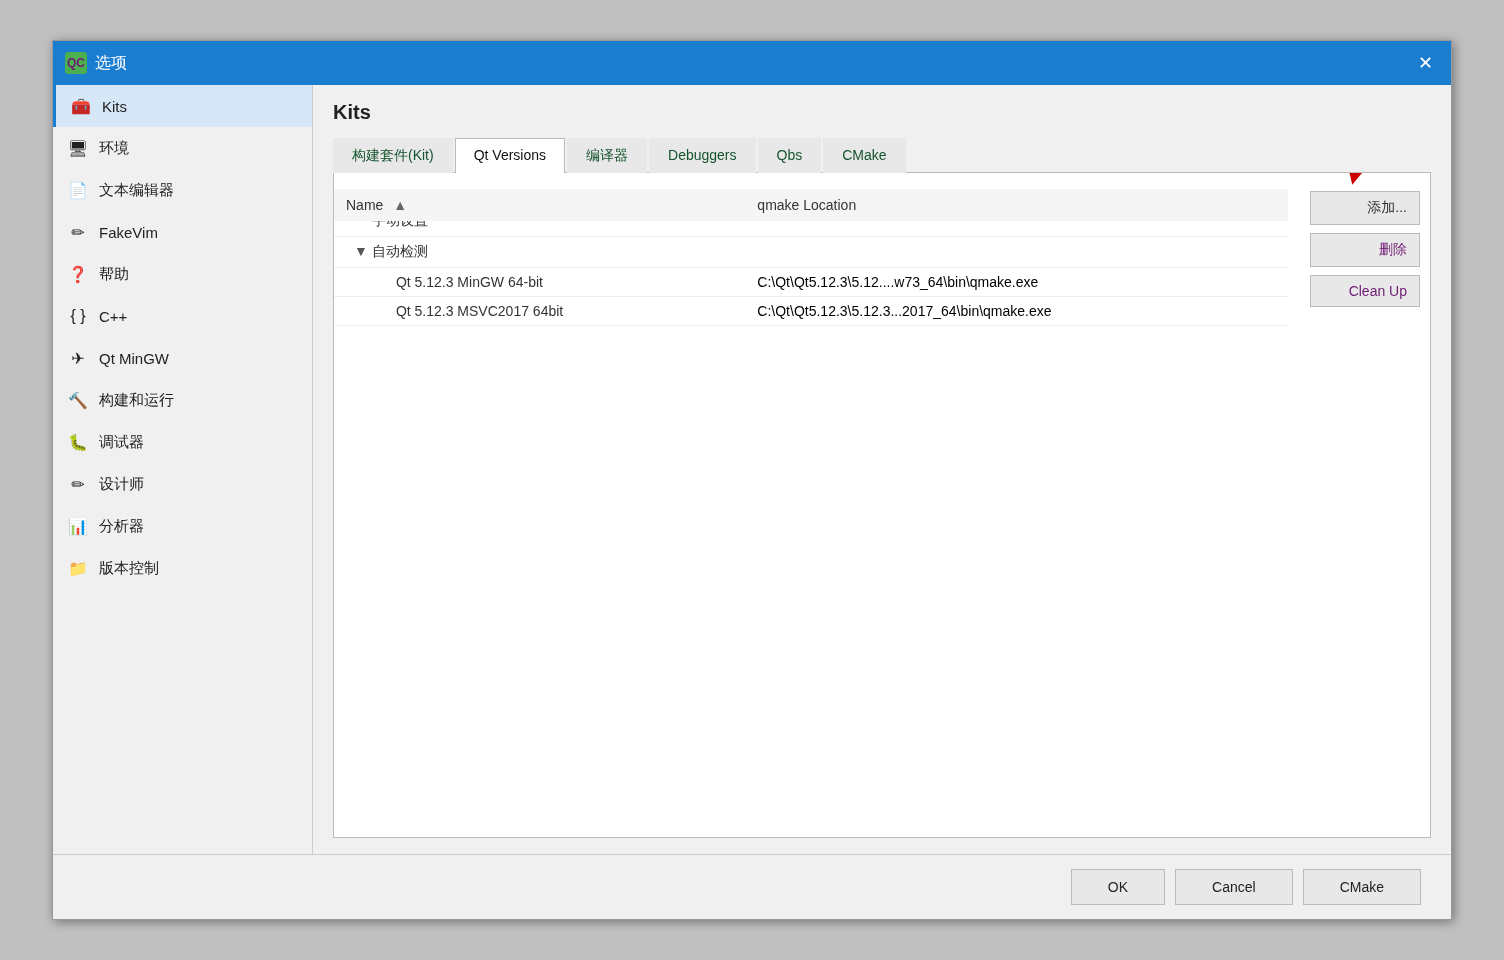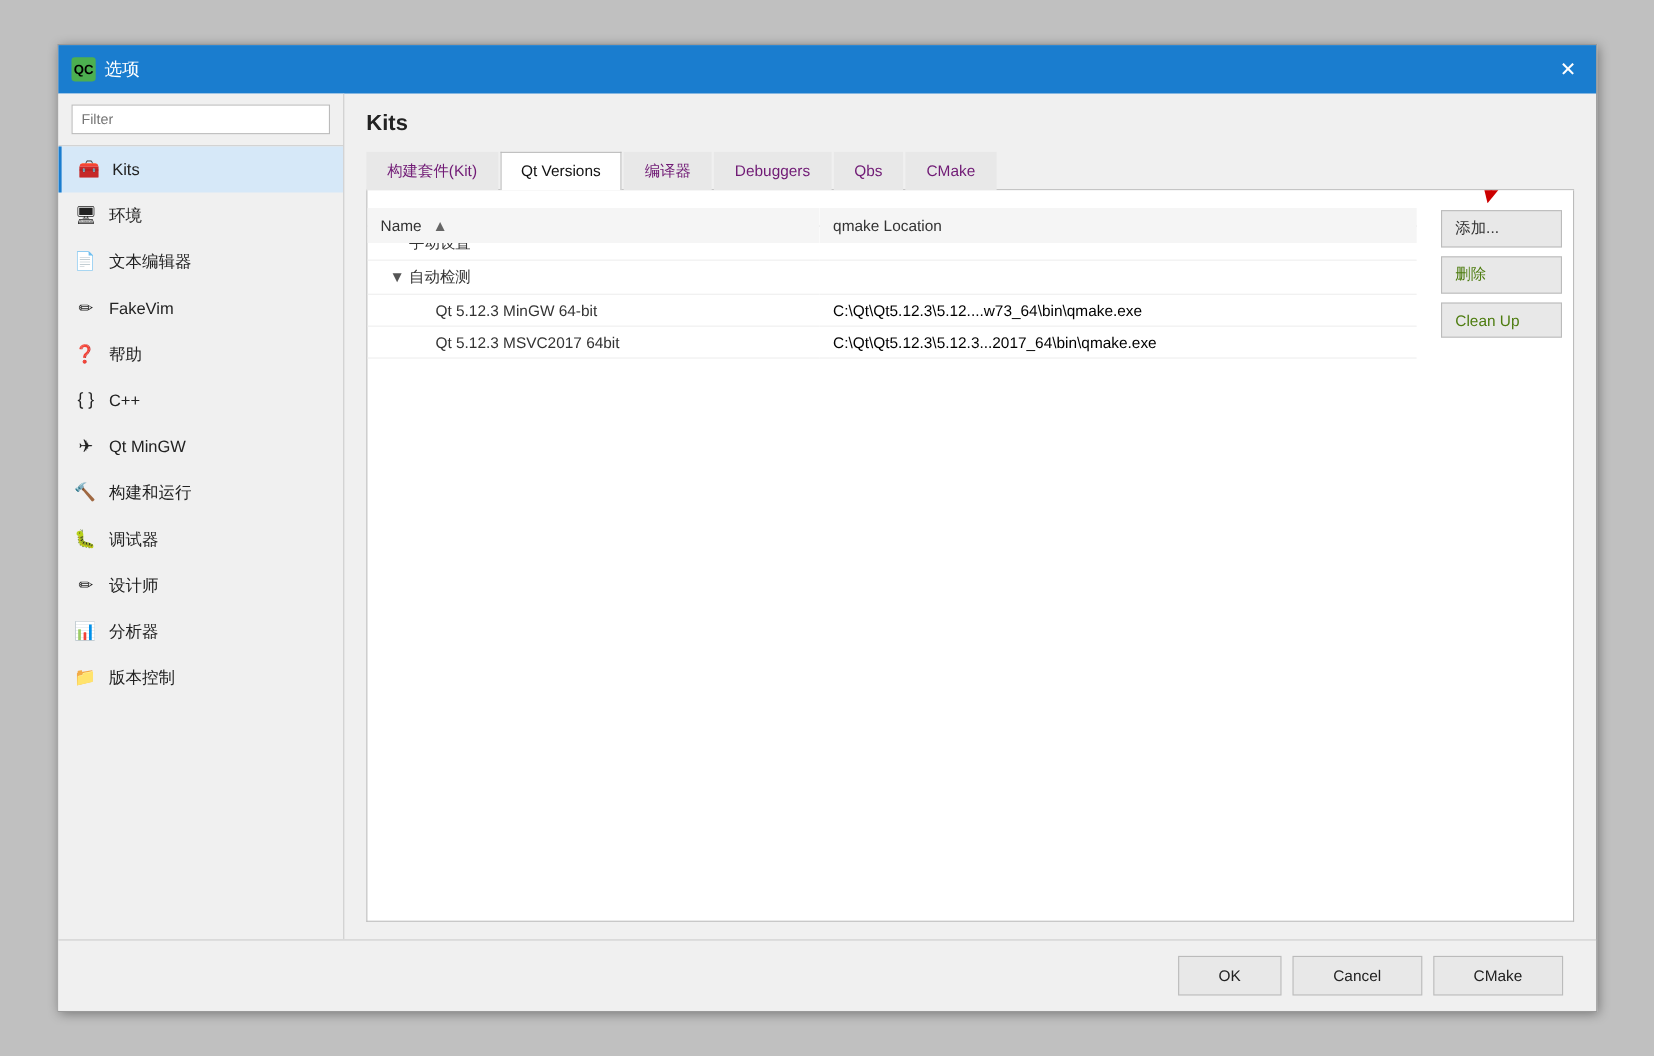--- a/index.html
+++ b/index.html
@@ -40,21 +40,21 @@
     .title-bar-icon {
       width: 22px;
       height: 22px;
       background: #4caf50;
       border-radius: 3px;
       display: flex;
       align-items: center;
       justify-content: center;
       font-size: 12px;
       font-weight: bold;
-      color: #000000;
+      color: #701a75;
       text-align: center;
     }
     .title-bar-title {
       font-size: 16px;
       font-weight: normal;
     }
     .close-btn {
       cursor: pointer;
       font-size: 18px;
       color: white;
@@ -135,21 +135,21 @@
       border-bottom: 1px solid #bbb;
       margin-bottom: 0;
       flex-shrink: 0;
     }
     .tab {
       padding: 8px 18px;
       cursor: pointer;
       border: 1px solid transparent;
       border-bottom: none;
       background: #e8e8e8;
-      color: #701a75;
+      color: #14532d;
       font-size: 14px;
       margin-right: 2px;
       margin-bottom: -1px;
     }
     .tab.active {
       background: white;
       border-color: #bbb;
       border-bottom-color: white;
       color: #111;
     }
@@ -209,24 +209,24 @@
       flex-shrink: 0;
     }
     .side-btn {
       padding: 7px 12px;
       background: #e8e8e8;
       border: 1px solid #bbb;
       cursor: pointer;
       font-size: 14px;
       font-family: inherit;
       color: #333;
-      text-align: left;
+      text-align: right;
     }
     .side-btn:disabled {
-      color: #4d7c0f;
+      color: #701a75;
       cursor: default;
     }
     .footer {
       display: flex;
       justify-content: flex-end;
       align-items: center;
       padding: 14px 30px;
       gap: 10px;
       border-top: 1px solid #ccc;
       background: #f0f0f0;
@@ -256,23 +256,20 @@
         <span>QC</span>
       </div>
       <span class="title-bar-title">选项</span>
     </div>
     <button class="close-btn">✕</button>
   </div>
 
   <div class="content-area">
 
     <div class="sidebar">
-      <div class="filter-area">
-        <input class="filter-input" type="text" placeholder="Filter" style="">
-      </div>
       <div class="sidebar-list">
 
       <div class="sidebar-item active">
     <span class="sidebar-item-icon">🧰</span>
     <span class="sidebar-item-label">Kits</span>
   </div>
           <div class="sidebar-item">
     <span class="sidebar-item-icon">🖥</span>
     <span class="sidebar-item-label">环境</span>
   </div>

